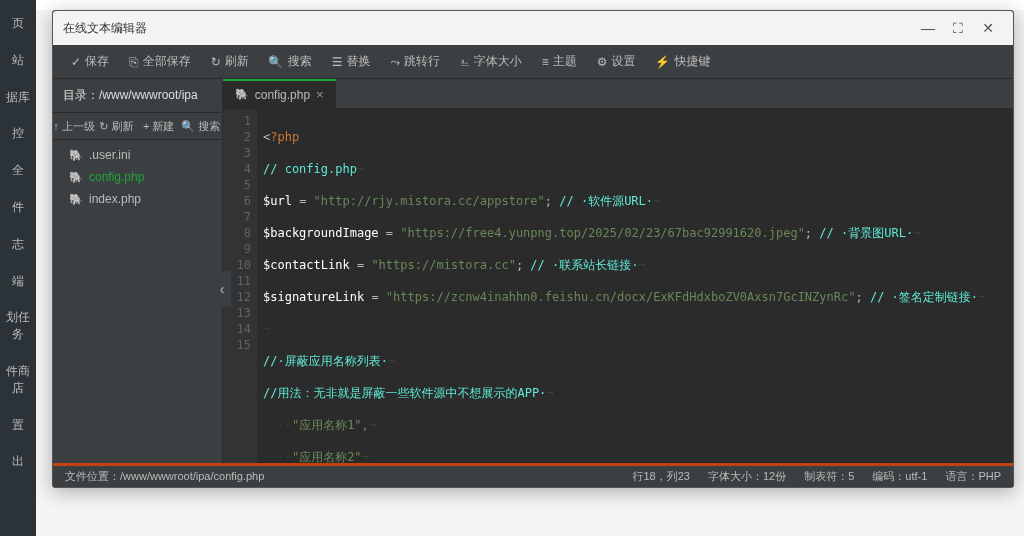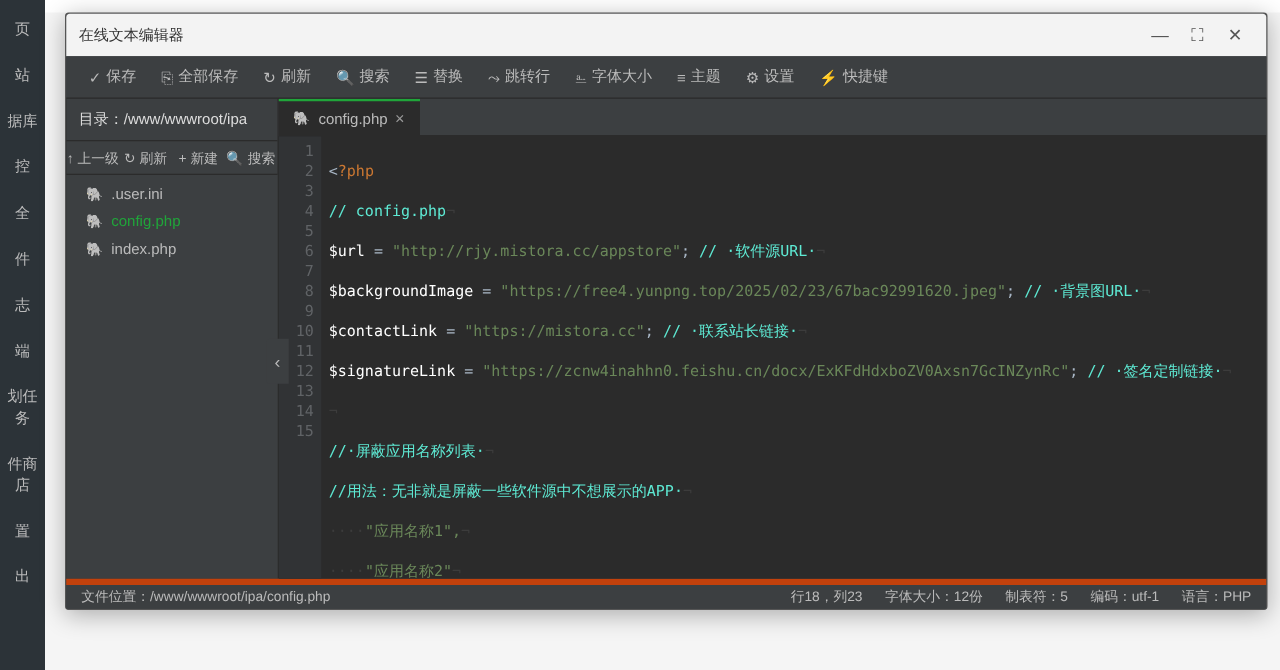--- a/index.html
+++ b/index.html
@@ -33,21 +33,21 @@
   .gutter{width:34px;background:#313335;color:#606366;text-align:right;padding:4px 6px 0 0;user-select:none;}
   .gutter div{height:16px;}
   .code{flex:1;padding:4px 0 0 6px;white-space:pre;color:#a9b7c6;}
   .code .ln{height:16px;}
   .kw{color:#cc7832;text-align:right;}
   .var{color:#ffffff;}
   .str{color:#6a8759;}
   .cm{color:#5eead4;}
   .ws{color:#3c3c3c;}
   .collapse{position:absolute;left:-10px;top:50%;width:18px;height:36px;background:#3c3f41;border-radius:3px 0 0 3px;display:flex;align-items:center;justify-content:center;color:#bbb;cursor:pointer;font-size:14px;}
-  .statusbar{height:24px;background:#3c3f41;border-top:5px solid #c2410c;display:flex;align-items:center;padding:0 12px;color:#bbb;font-size:11px;}
+  .statusbar{height:24px;background:#3c3f41;border-top:3px solid #c2410c;display:flex;align-items:center;padding:0 12px;color:#bbb;font-size:11px;}
   .statusbar .sb-l{flex:1;}
   .statusbar .sb-r{display:flex;gap:18px;}
 </style>
 </head>
 <body>
 
 <div class="left-nav">
     <div>页</div>
     <div>站</div>
     <div>据库</div>

